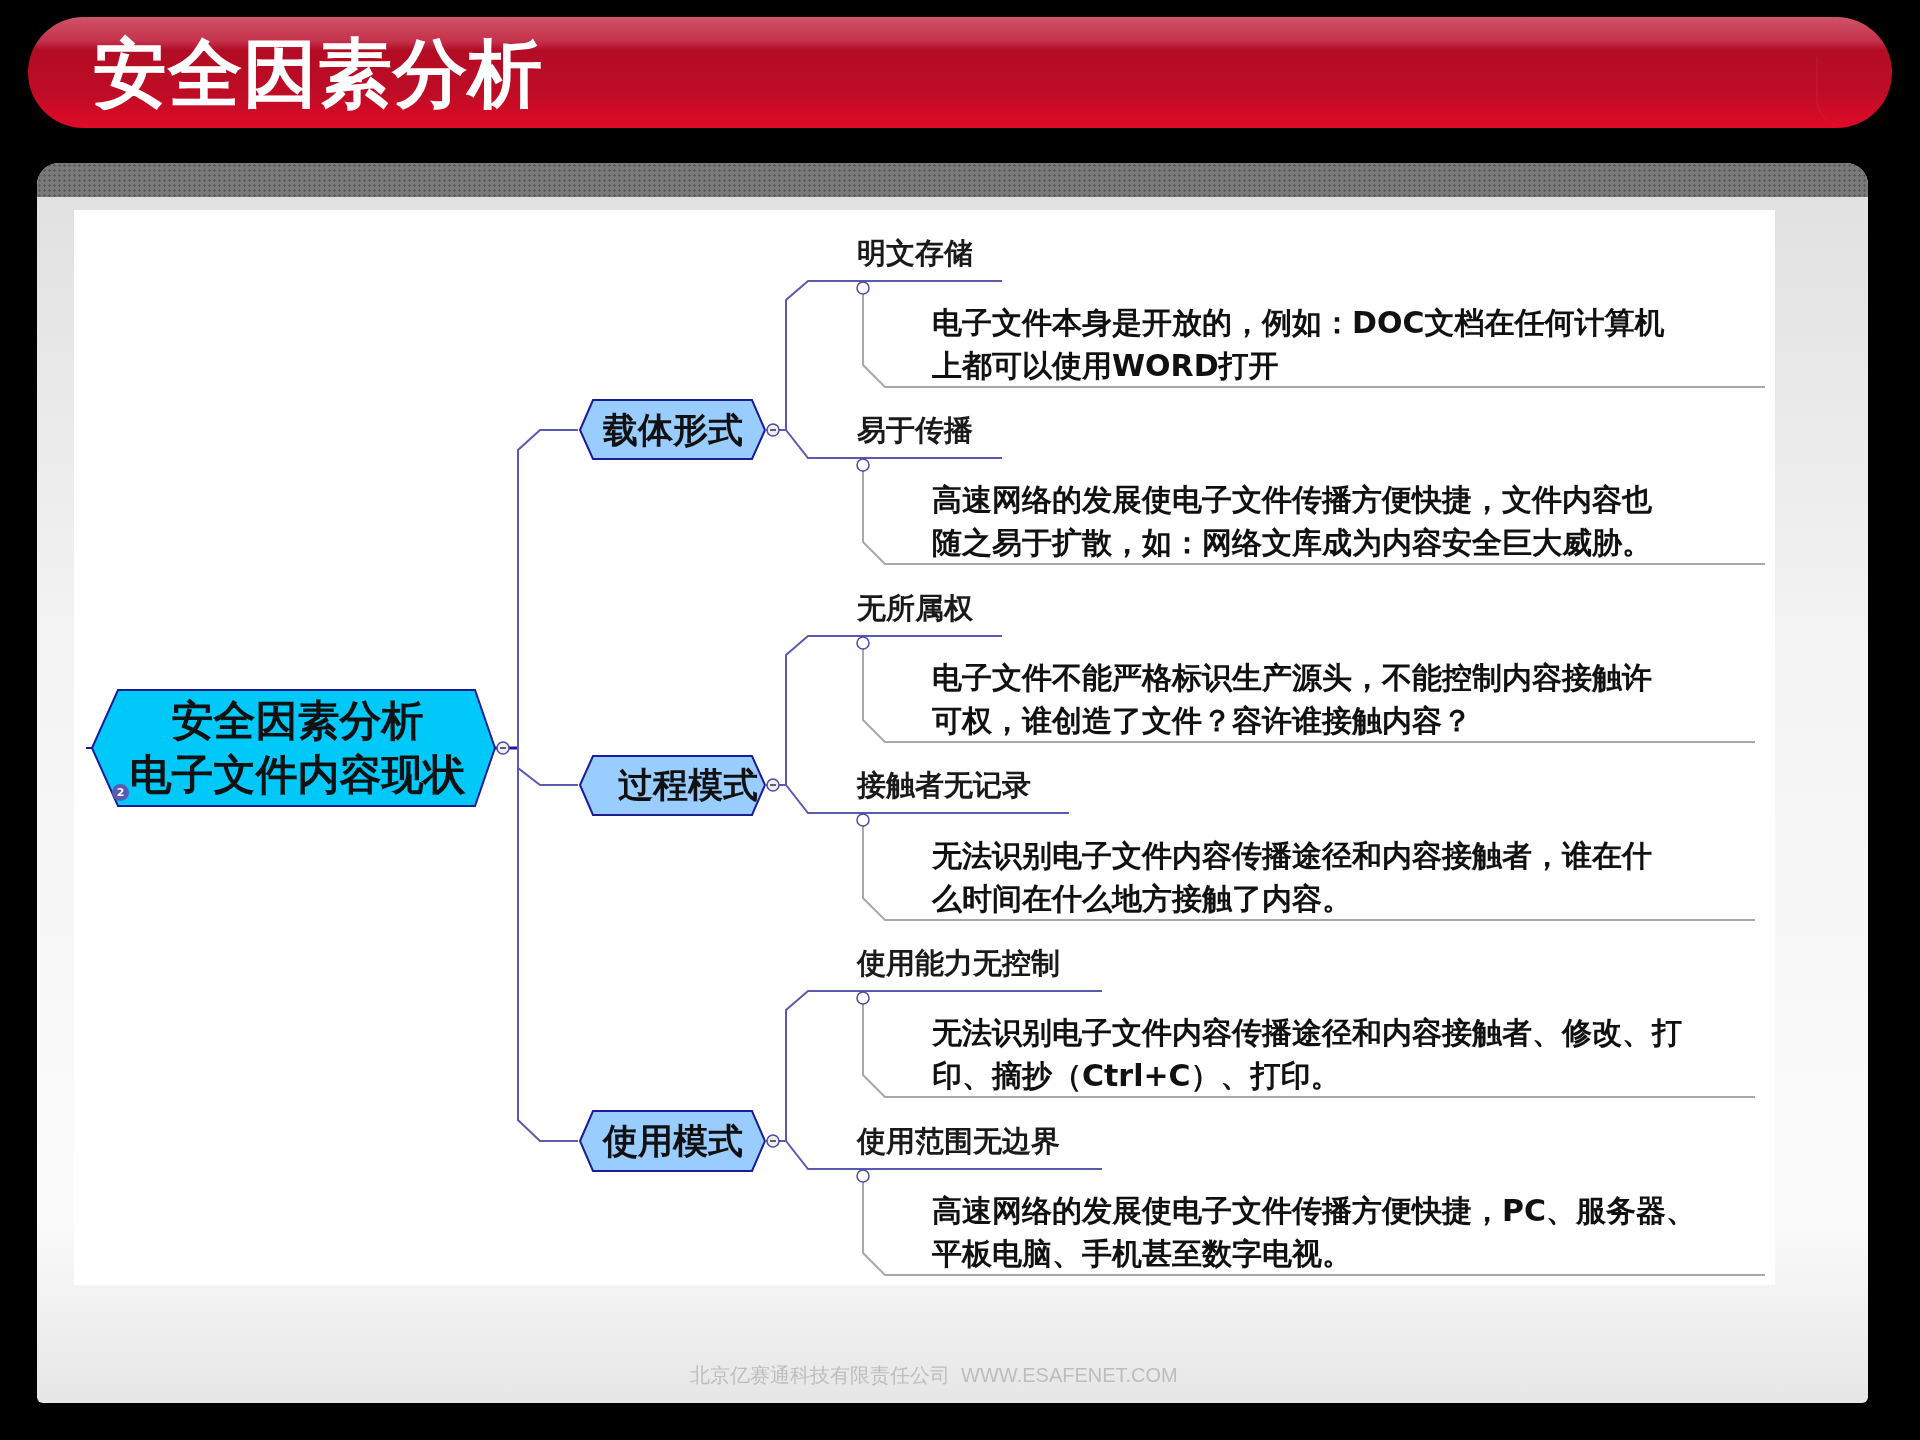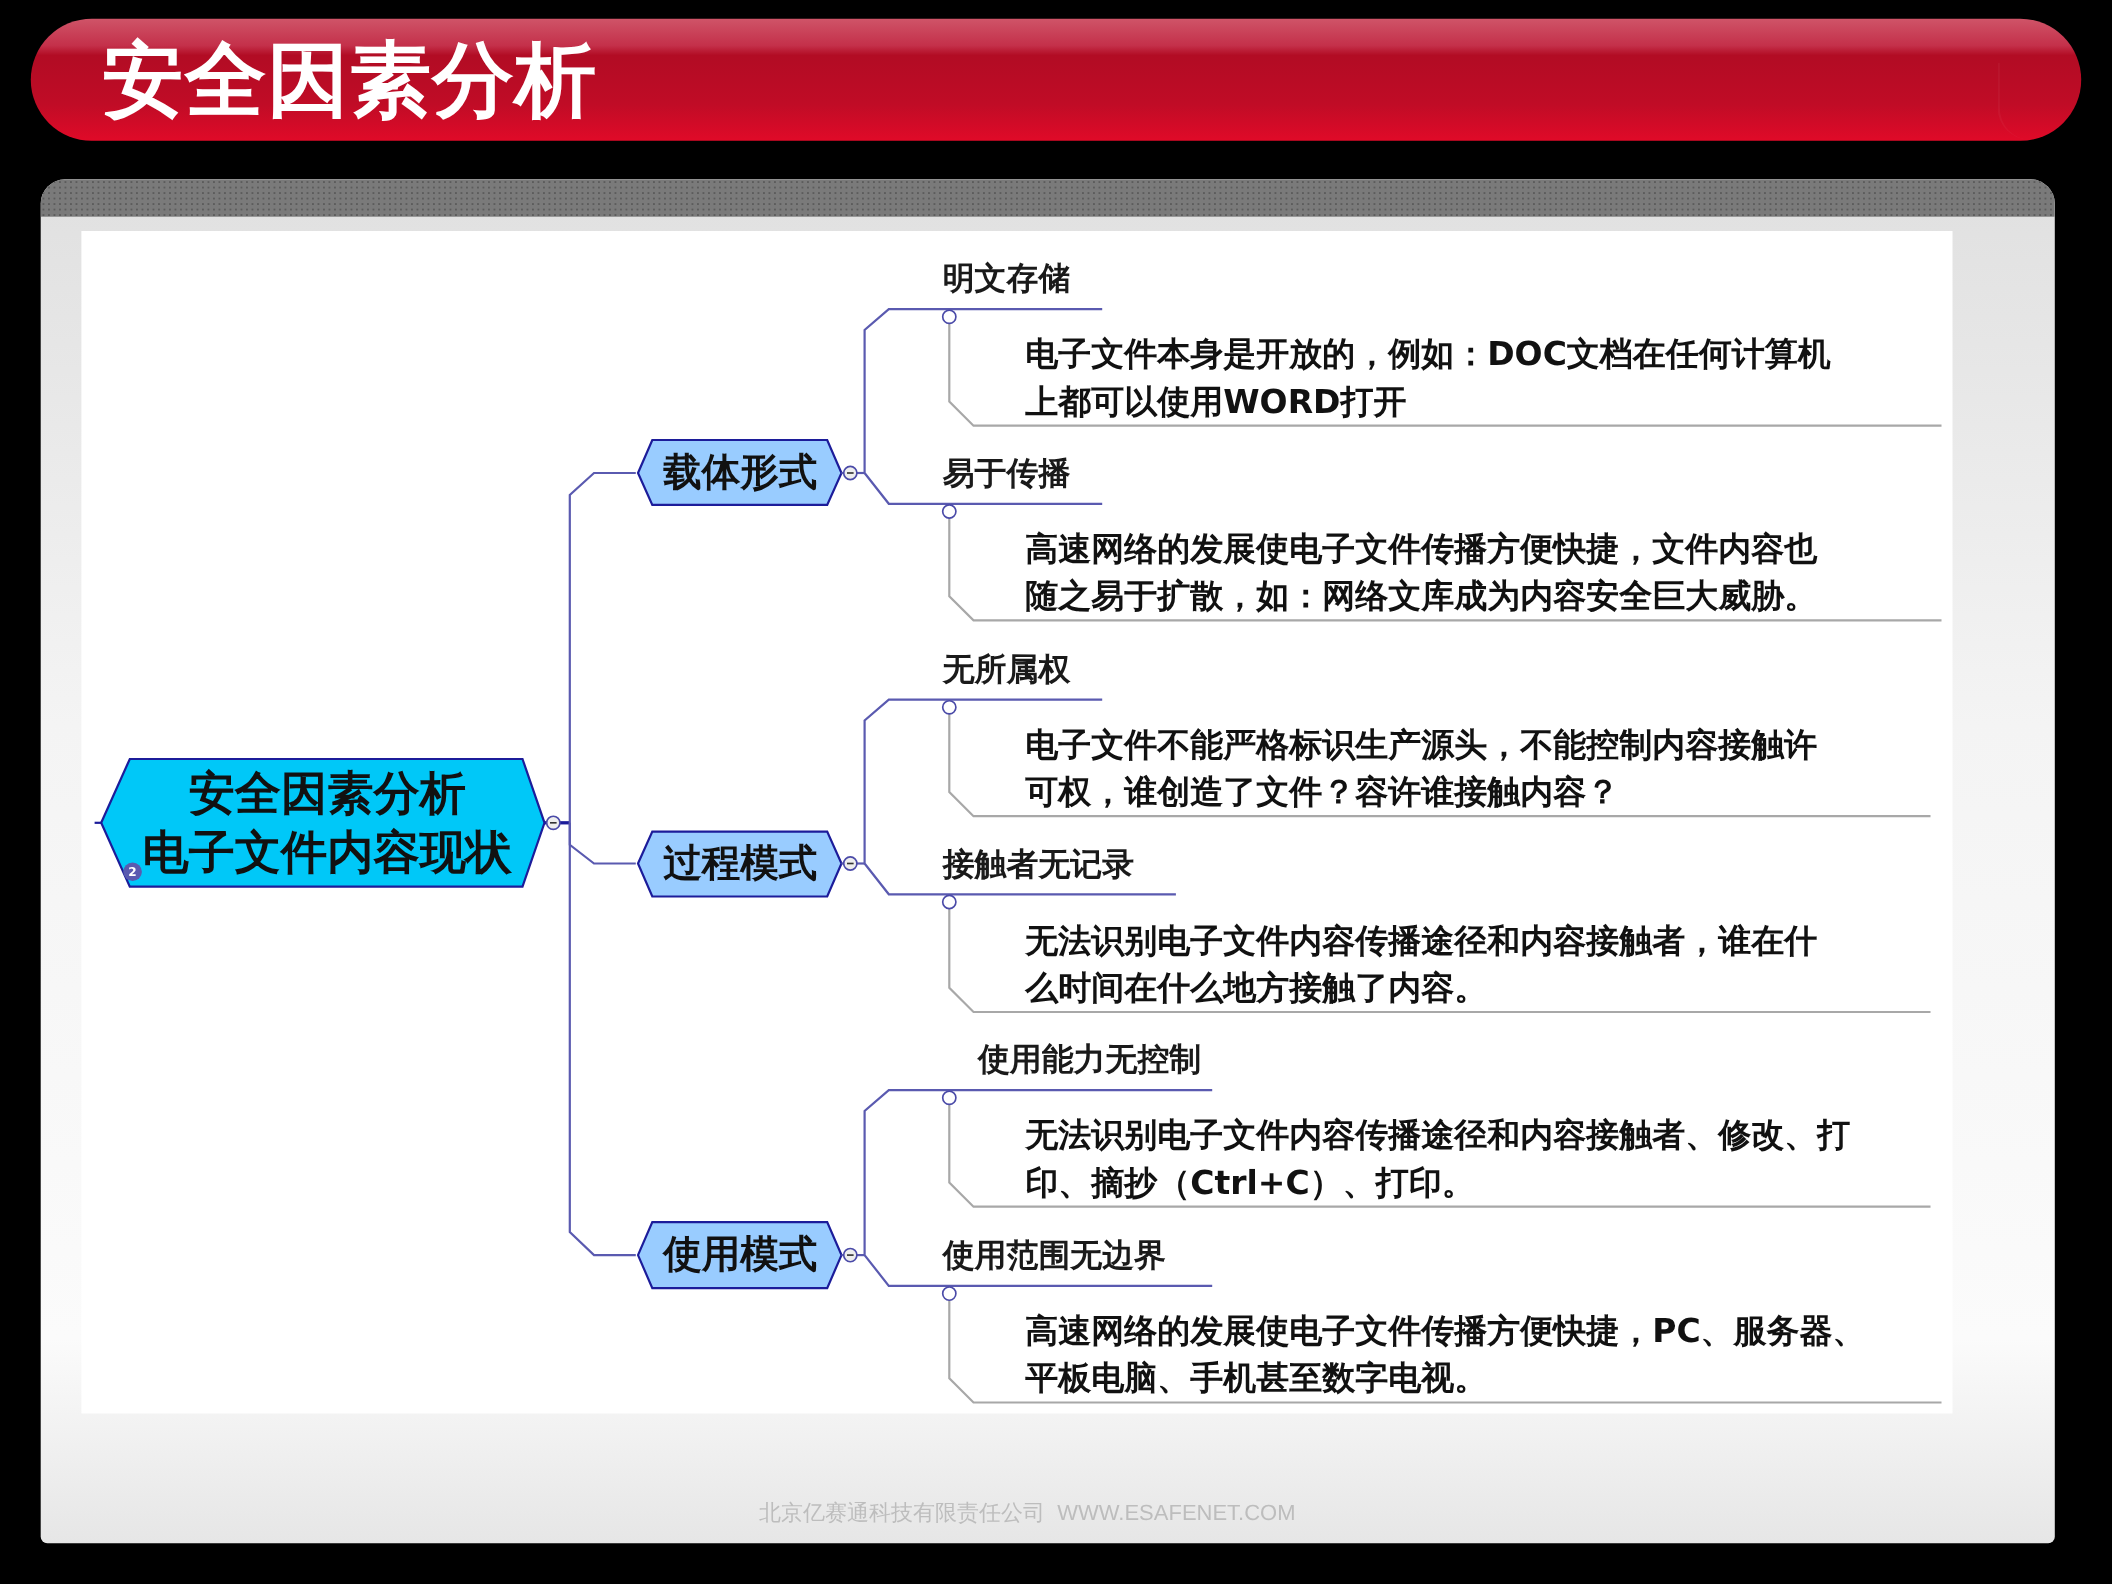--- a/index.html
+++ b/index.html
@@ -93,28 +93,28 @@
   </g>
 </svg>
 
 <div class="central-label">
   <div>安全因素分析</div>
   <div>电子文件内容现状</div>
 </div>
 <div class="badge">2</div>
 
 <div class="branch-label" style="left:588px;top:410px;text-align:center;">载体形式</div>
-<div class="branch-label" style="left:588px;top:765px;">过程模式</div>
+<div class="branch-label" style="left:588px;top:765px;text-align:right;">过程模式</div>
 <div class="branch-label" style="left:588px;top:1121px;">使用模式</div>
 
 <div class="sub-label" style="left:857px;top:236px;">明文存储</div>
 <div class="sub-label" style="left:857px;top:413px;">易于传播</div>
 <div class="sub-label" style="left:857px;top:591px;">无所属权</div>
 <div class="sub-label" style="left:857px;top:768px;">接触者无记录</div>
-<div class="sub-label" style="left:857px;top:946px;margin-left:32px;">使用能力无控制</div>
+<div class="sub-label" style="left:857px;top:946px;">使用能力无控制</div>
 <div class="sub-label" style="left:857px;top:1124px;">使用范围无边界</div>
 
 <div class="desc" style="top:301px;">
   <div>电子文件本身是开放的，例如：DOC文档在任何计算机</div>
   <div>上都可以使用WORD打开</div>
 </div>
 <div class="desc" style="top:478px;">
   <div>高速网络的发展使电子文件传播方便快捷，文件内容也</div>
   <div>随之易于扩散，如：网络文库成为内容安全巨大威胁。</div>
 </div>

